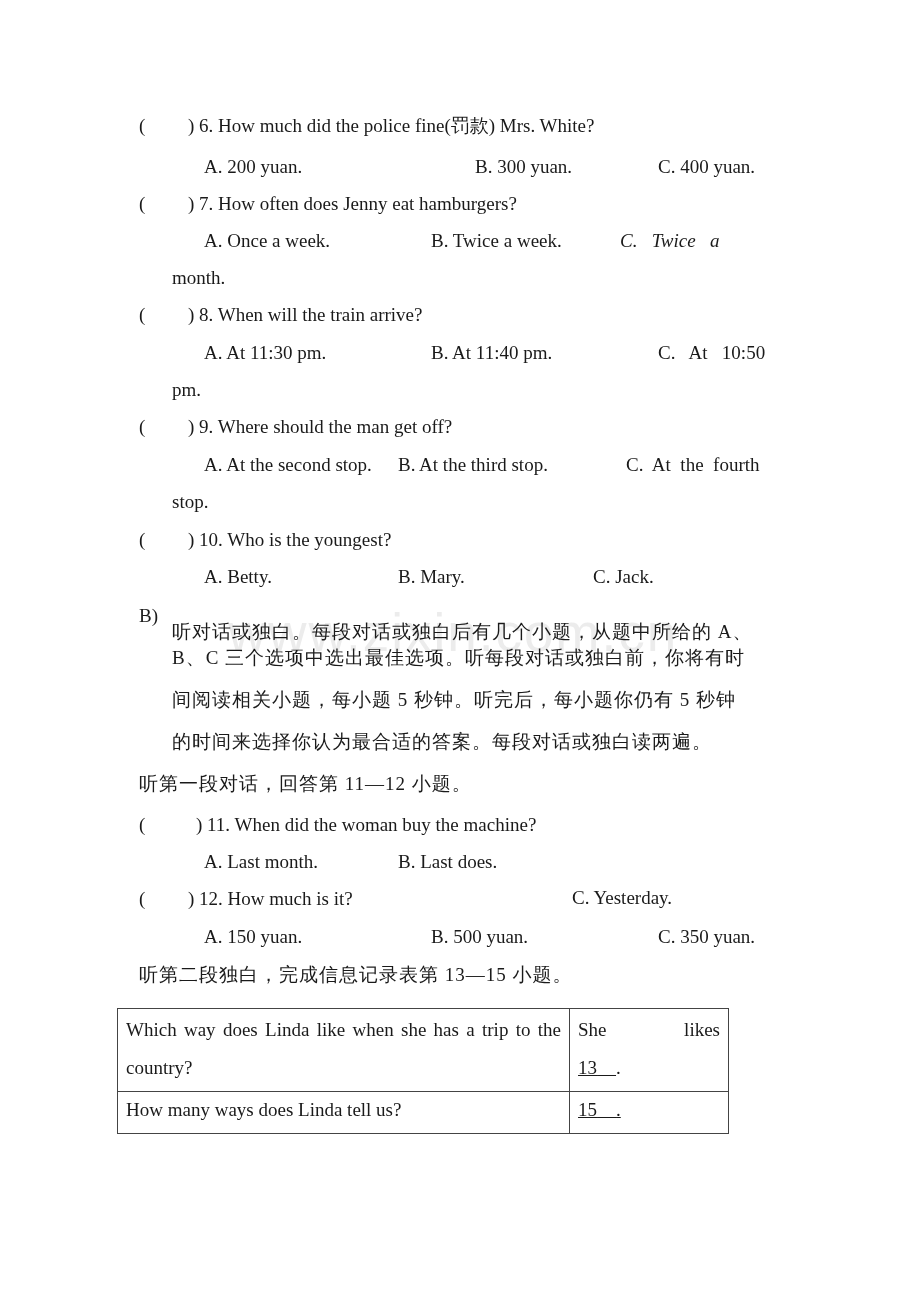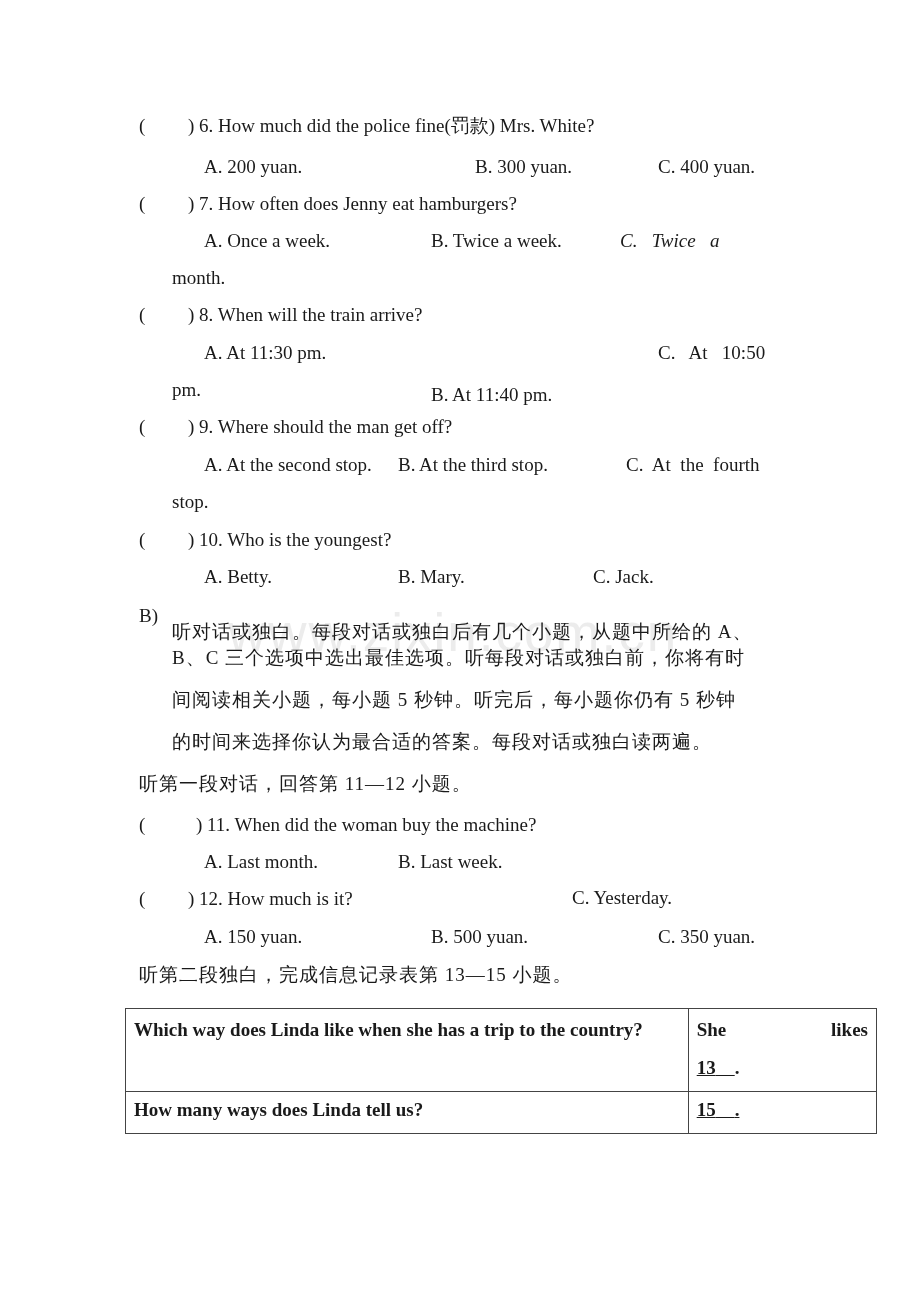--- a/index.html
+++ b/index.html
@@ -15,24 +15,23 @@
   .opt { position: absolute; }
   .cn { letter-spacing: 1px; }
   .watermark {
     position: absolute; left: 228px; top: 598px;
     font-family: "Liberation Sans", "DejaVu Sans", sans-serif;
     font-size: 53px; color: rgba(150,150,150,0.18);
     letter-spacing: 2px; white-space: nowrap; pointer-events: none;
     line-height: 70px;
   }
   table.info {
-    position: absolute; left: 125px; top: 1008px;
-    width: 752px; border-collapse: collapse;
+    position: absolute; left: 117px; top: 1008px;
+    width: 612px; border-collapse: collapse;
     font-size: 19px;
-    font-weight: bold;
   }
   table.info td {
     border: 1px solid #444; vertical-align: top;
     padding: 2px 8px 4px 8px; line-height: 38px;
   }
   table.info td.q { width: 497px; text-align: justify; }
   table.info td.a { width: 155px; }
   .blank { text-decoration: underline; }
   .justify-row { display: flex; justify-content: space-between; }
 </style>
@@ -61,21 +60,21 @@
   <span class="opt" style="left:620px; white-space:pre;font-style:italic;">C.   Twice   a</span>
 </div>
 <div class="line" style="top:266px; left:172px;">month.</div>
 
 <div class="line" style="top:303px; left:0; width:920px;">
   <span class="paren-l">(</span>
   <span class="qtext" style="left:188px;"><span>)</span> <span>8.</span> <span>When will the train arrive?</span></span>
 </div>
 <div class="line" style="top:341px; left:0; width:920px;">
   <span class="opt" style="left:204px;">A. At 11:30 pm.</span>
-  <span class="opt" style="left:431px;margin-top:42px;">B. At 11:40 pm.</span>
+  <span class="opt" style="left:431px;">B. At 11:40 pm.</span>
   <span class="opt" style="left:658px; white-space:pre;">C.   At   10:50</span>
 </div>
 <div class="line" style="top:378px; left:172px;">pm.</div>
 
 <div class="line" style="top:415px; left:0; width:920px;">
   <span class="paren-l">(</span>
   <span class="qtext" style="left:188px;"><span>)</span> <span>9.</span> <span>Where should the man get off?</span></span>
 </div>
 <div class="line" style="top:453px; left:0; width:920px;">
   <span class="opt" style="left:204px;">A. At the second stop.</span>
@@ -100,21 +99,21 @@
 <div class="line cn" style="top:688px; left:172px;">间阅读相关小题，每小题 5 秒钟。听完后，每小题你仍有 5 秒钟</div>
 <div class="line cn" style="top:730px; left:172px;">的时间来选择你认为最合适的答案。每段对话或独白读两遍。</div>
 <div class="line cn" style="top:772px; left:139px;">听第一段对话，回答第 11—12 小题。</div>
 
 <div class="line" style="top:813px; left:0; width:920px;">
   <span class="paren-l">(</span>
   <span class="qtext" style="left:196px;"><span>)</span> <span>11.</span> <span>When did the woman buy the machine?</span></span>
 </div>
 <div class="line" style="top:850px; left:0; width:920px;">
   <span class="opt" style="left:204px;">A. Last month.</span>
-  <span class="opt" style="left:398px;">B. Last week.</span>
+  <span class="opt" style="left:398px;">B. Last does.</span>
   <span class="opt" style="left:572px;margin-top:36px;">C. Yesterday.</span>
 </div>
 
 <div class="line" style="top:887px; left:0; width:920px;">
   <span class="paren-l">(</span>
   <span class="qtext" style="left:188px;"><span>)</span> <span>12.</span> <span>How much is it?</span></span>
 </div>
 <div class="line" style="top:925px; left:0; width:920px;">
   <span class="opt" style="left:204px;">A. 150 yuan.</span>
   <span class="opt" style="left:431px;">B. 500 yuan.</span>

